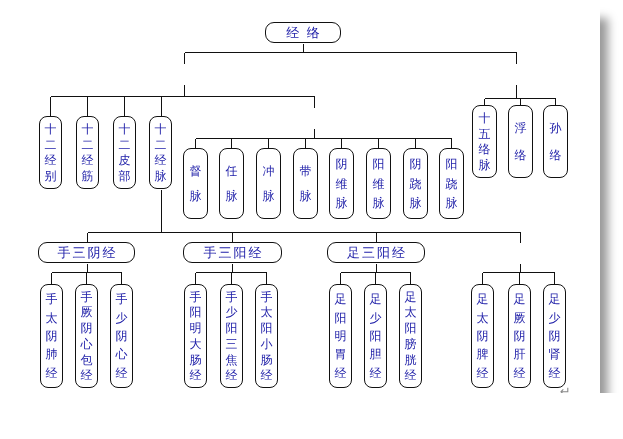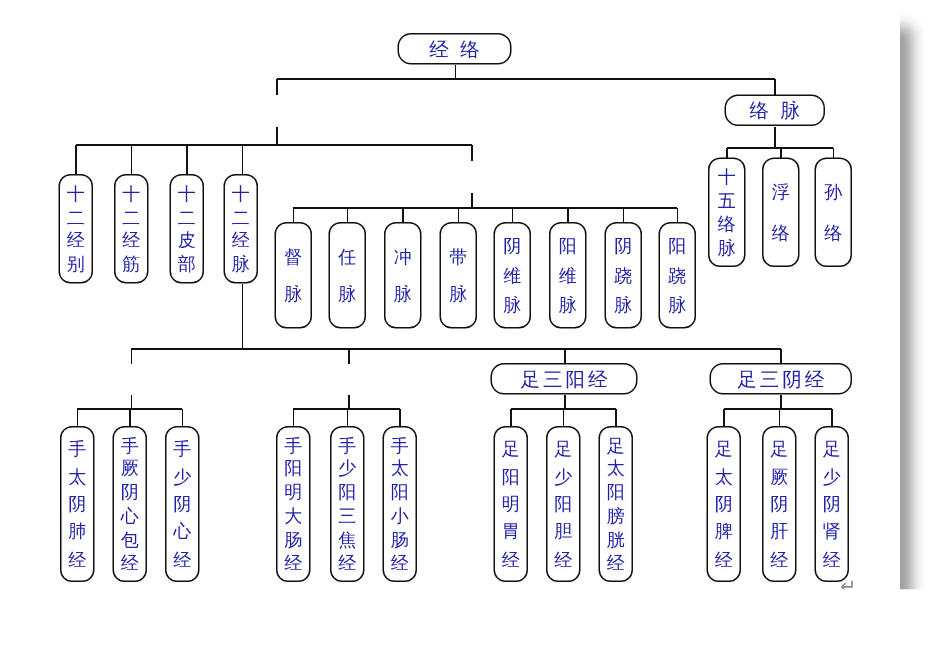--- a/index.html
+++ b/index.html
@@ -46,21 +46,20 @@
         <path d="M161 189 V232 M87 232 H520 M87 232 V242 M232 232 V242 M376 232 V242 M520 232 V242"></path>
         <path d="M87 263 V272 M51 272 H121 M51 272 V284 M86 272 V284 M121 272 V284"></path>
         <path d="M232 263 V272 M195 272 H266 M195 272 V284 M231 272 V284 M266 272 V284"></path>
         <path d="M376 263 V272 M340 272 H410 M340 272 V284 M375 272 V284 M410 272 V284"></path>
         <path d="M520 263 V272 M482 272 H554 M482 272 V284 M519 272 V284 M554 272 V284"></path>
       </g>
     </svg>
 
     <div class="hbox" style="left:265px;top:22px;width:76px;height:21px">经 络</div>
 
-    <div class="hbox" style="left:483px;top:63px;width:67px;height:21px">络 脉</div>
 
     <div class="vbox" style="left:39px;top:116px;width:23px;height:73px">
         <div>十</div>
         <div>二</div>
         <div>经</div>
         <div>别</div>
       </div>
     <div class="vbox" style="left:76px;top:116px;width:23px;height:73px">
         <div>十</div>
         <div>二</div>
@@ -125,22 +124,23 @@
         <div>阴</div>
         <div>跷</div>
         <div>脉</div>
       </div>
     <div class="vbox" style="left:439px;top:148px;width:25px;height:71px">
         <div>阳</div>
         <div>跷</div>
         <div>脉</div>
       </div>
 
+    <div class="hbox" style="left:38px;top:242px;width:97px;height:21px">手三阴经</div>
+    <div class="hbox" style="left:183px;top:242px;width:99px;height:21px">手三阳经</div>
     <div class="hbox" style="left:327px;top:242px;width:98px;height:21px">足三阳经</div>
-    <div class="hbox" style="left:473px;top:242px;width:95px;height:21px">足三阴经</div>
 
     <div class="vbox" style="left:40px;top:284px;width:23px;height:104px">
         <div>手</div>
         <div>太</div>
         <div>阴</div>
         <div>肺</div>
         <div>经</div>
       </div>
     <div class="vbox" style="left:75px;top:284px;width:23px;height:104px">
         <div>手</div>

